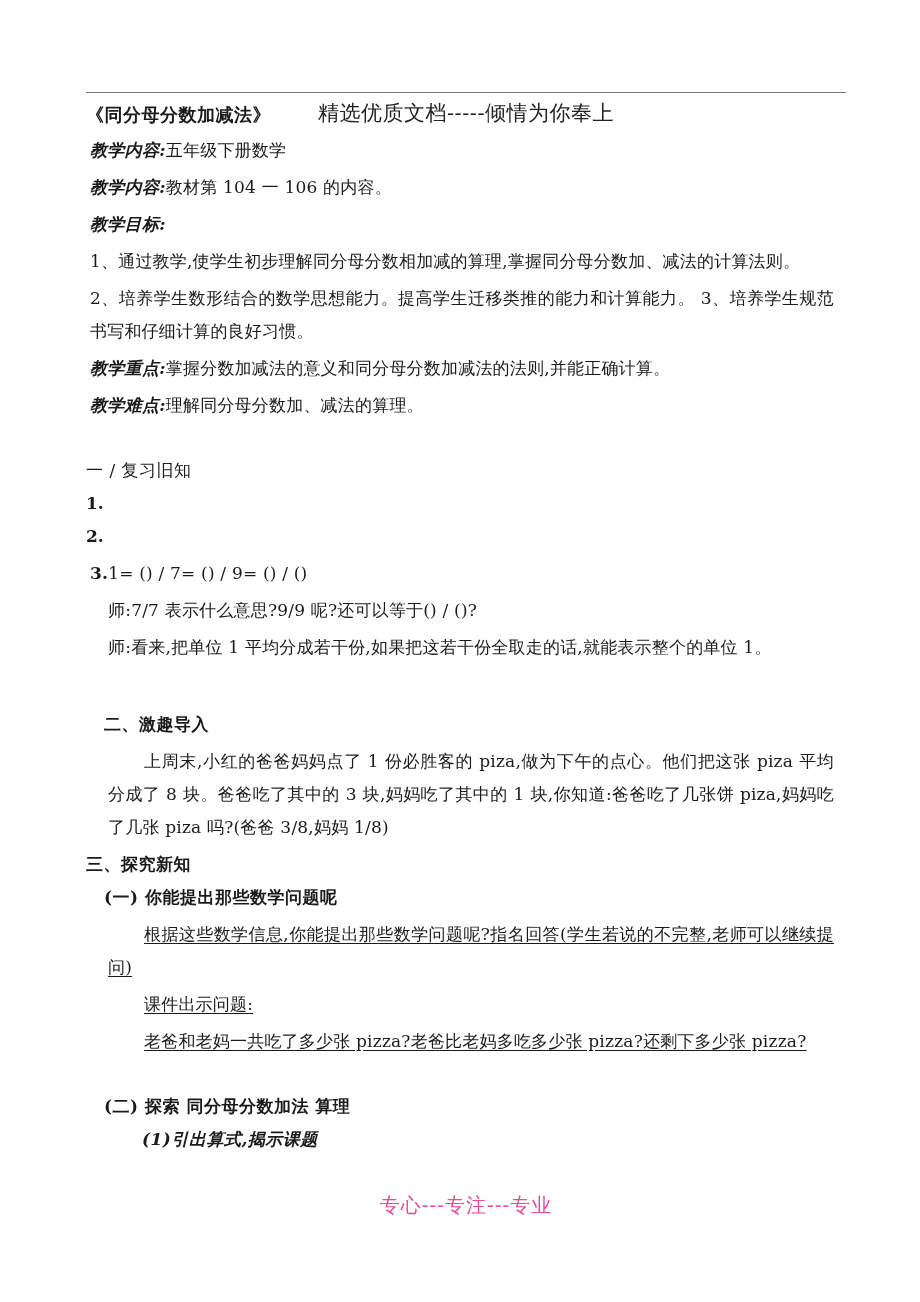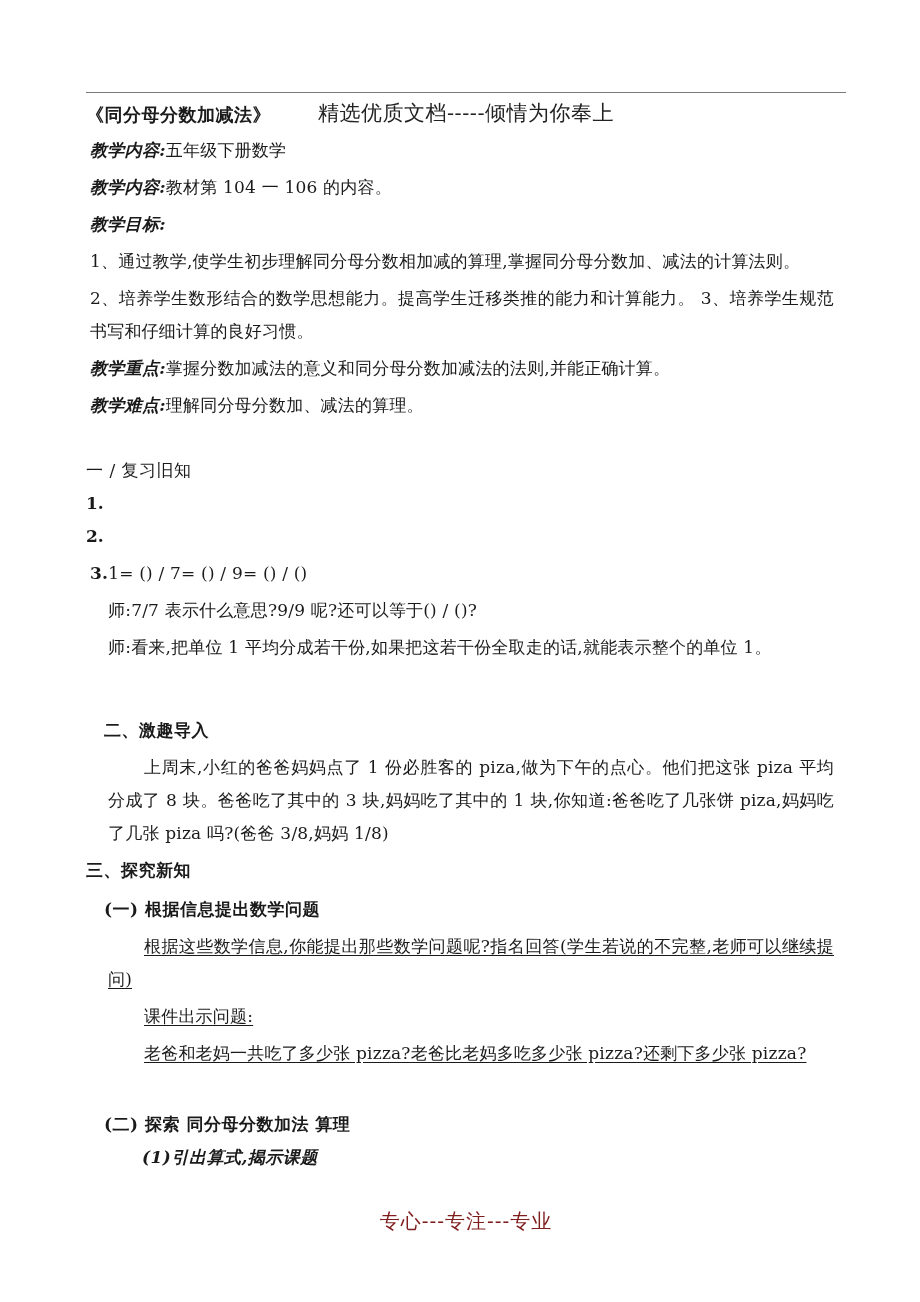--- a/index.html
+++ b/index.html
@@ -100,44 +100,43 @@
 
   .num-bold {
     font-weight: bold;
     font-size: 17px;
     line-height: 33px;
     margin: 0;
   }
 
   .indent1 { text-indent: 18px; }
   .indent2 { text-indent: 36px; }
-  .pad-left-1 { padding-left: 18px; margin-top: 6px; }
+  .pad-left-1 { padding-left: 18px; }
   .pad-left-3 { padding-left: 56px; }
 
   .u { text-decoration: underline; text-underline-offset: 3px; }
   .spacer-md { height: 28px; }
   .spacer-lg { height: 40px; }
 
   .bi {
     font-weight: bold;
     font-style: italic;
   }
 
   
   .doc-footer {
     position: absolute;
     left: 86px;
     top: 1190px;
     width: 760px;
     text-align: center;
     font-size: 20px;
     line-height: 30px;
-    color: #7f1d1d;
+    color: #ec4899;
     letter-spacing: 1px;
-    margin-top: 16px;
   }
 </style>
 </head>
 <body>
 
 <div class="page">
 
   <div class="doc-header">
     <div class="hdr-text">精选优质文档-----倾情为你奉上</div>
   </div>
@@ -178,21 +177,21 @@
     </p>
     <p class="line indent1">师:7/7 表示什么意思?9/9 呢?还可以等于() / ()?</p>
     <p class="line indent1">师:看来,把单位 1 平均分成若干份,如果把这若干份全取走的话,就能表示整个的单位 1。</p>
 
     <div class="spacer-lg"></div>
 
     <p class="sec-head pad-left-1">二、激趣导入</p>
     <p class="line indent2 pad-left-1">上周末,小红的爸爸妈妈点了 1 份必胜客的 piza,做为下午的点心。他们把这张 piza 平均分成了 8 块。爸爸吃了其中的 3 块,妈妈吃了其中的 1 块,你知道:爸爸吃了几张饼 piza,妈妈吃了几张 piza 吗?(爸爸 3/8,妈妈 1/8)</p>
 
     <p class="sec-head">三、探究新知</p>
-    <p class="sec-head pad-left-1">(一) 根据信息提出数学问题</p>
+    <p class="sec-head pad-left-1">(一) 你能提出那些数学问题呢</p>
     <p class="line indent2 pad-left-1">
       <span class="u">根据这些数学信息,你能提出那些数学问题呢?指名回答(学生若说的不完整,老师可以继续提问)</span>
     </p>
     <p class="line indent2 pad-left-1">
       <span class="u">课件出示问题:</span>
     </p>
     <p class="line indent2 pad-left-1">
       <span class="u">老爸和老妈一共吃了多少张 pizza?老爸比老妈多吃多少张 pizza?还剩下多少张 pizza?</span>
     </p>
 

